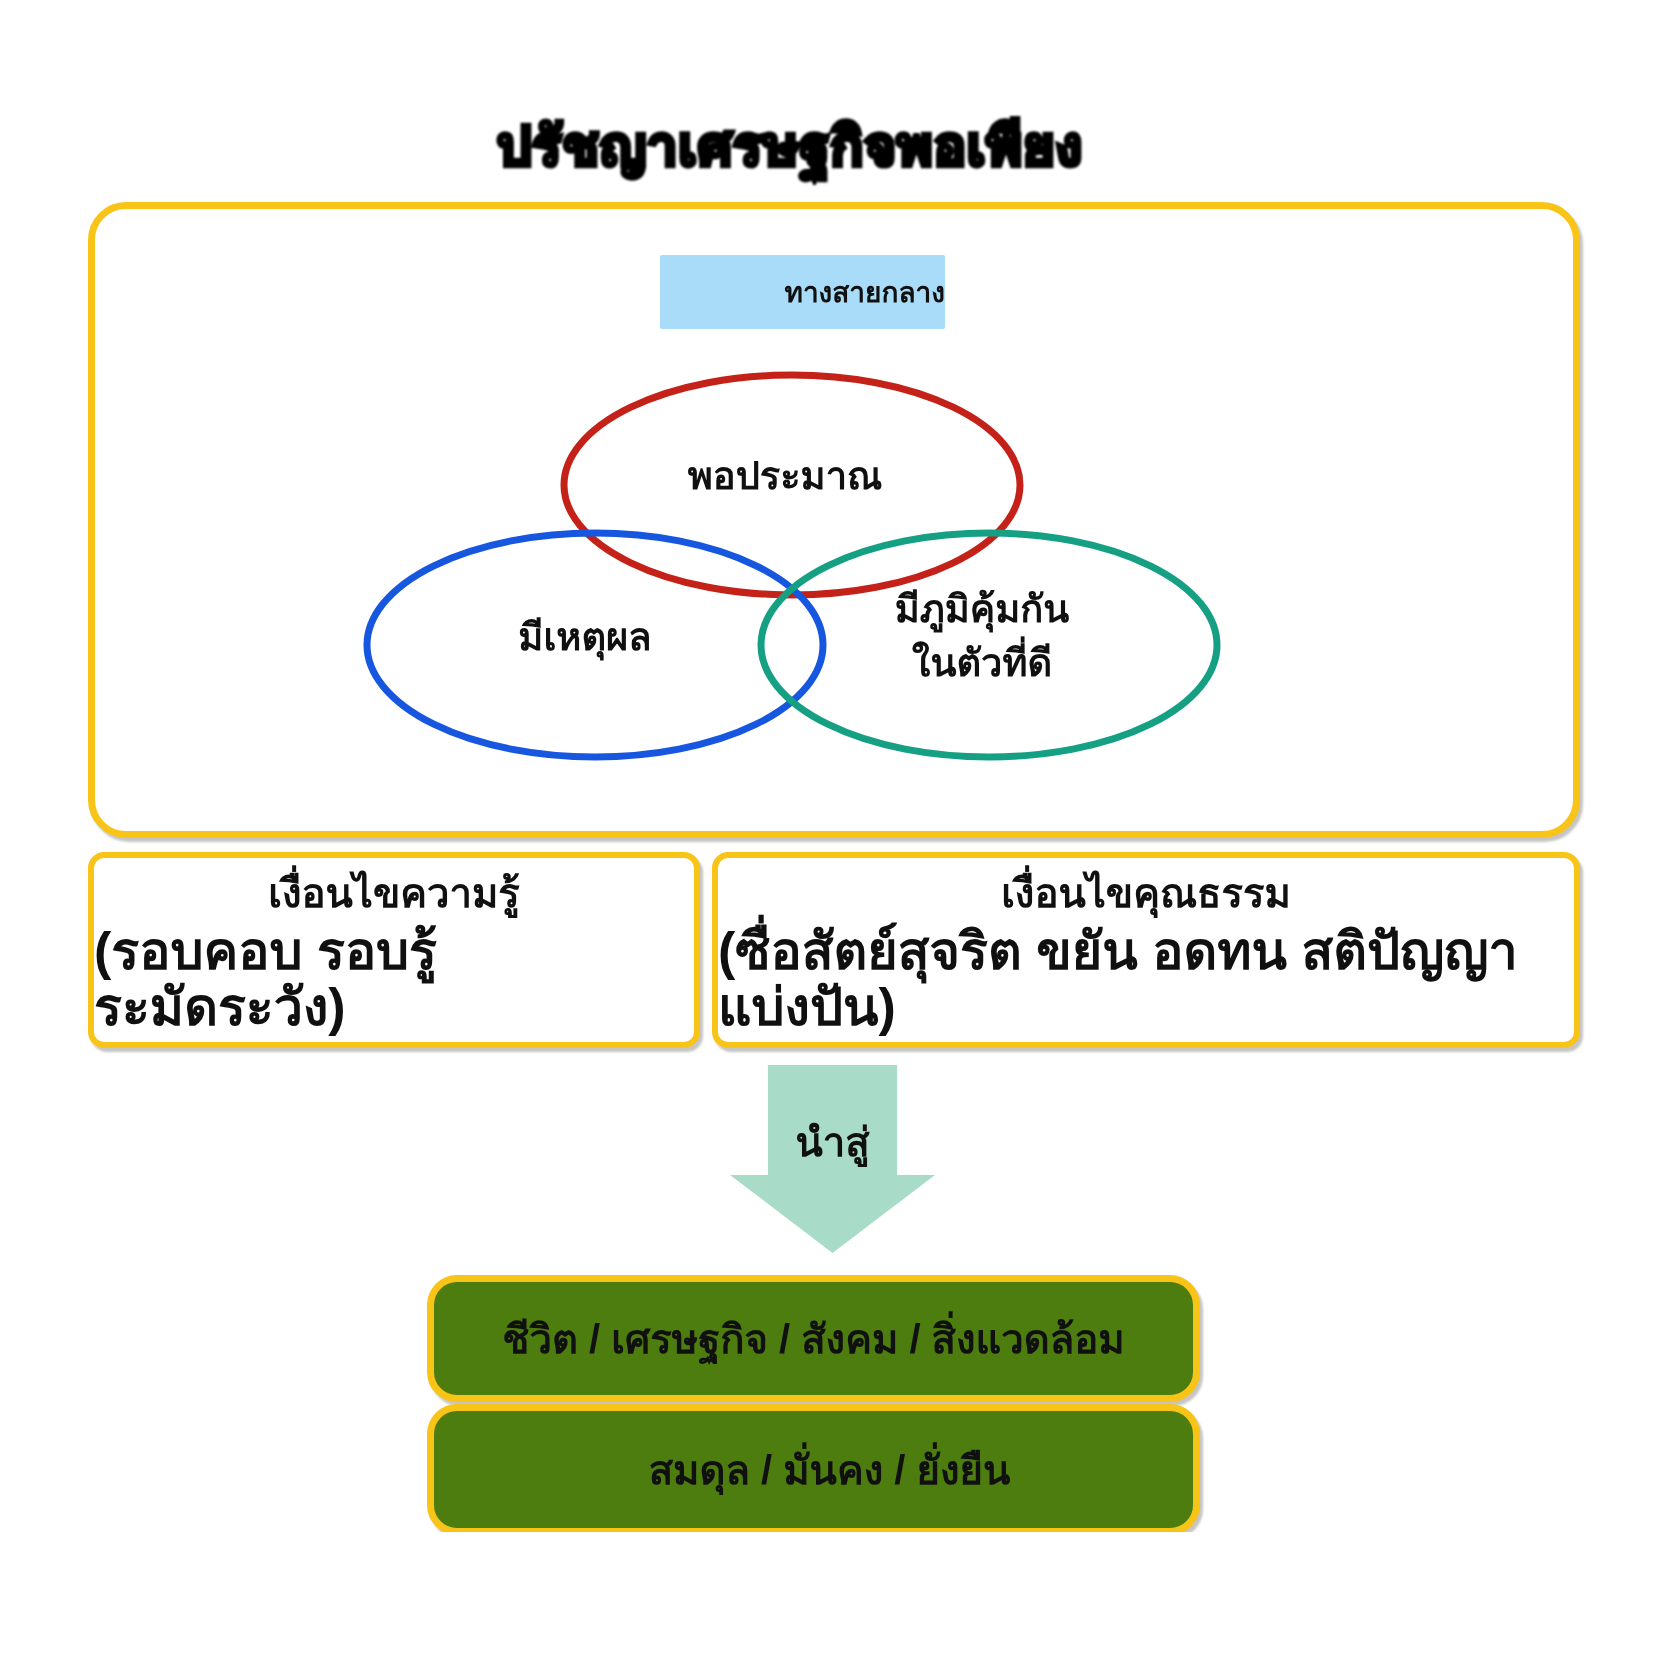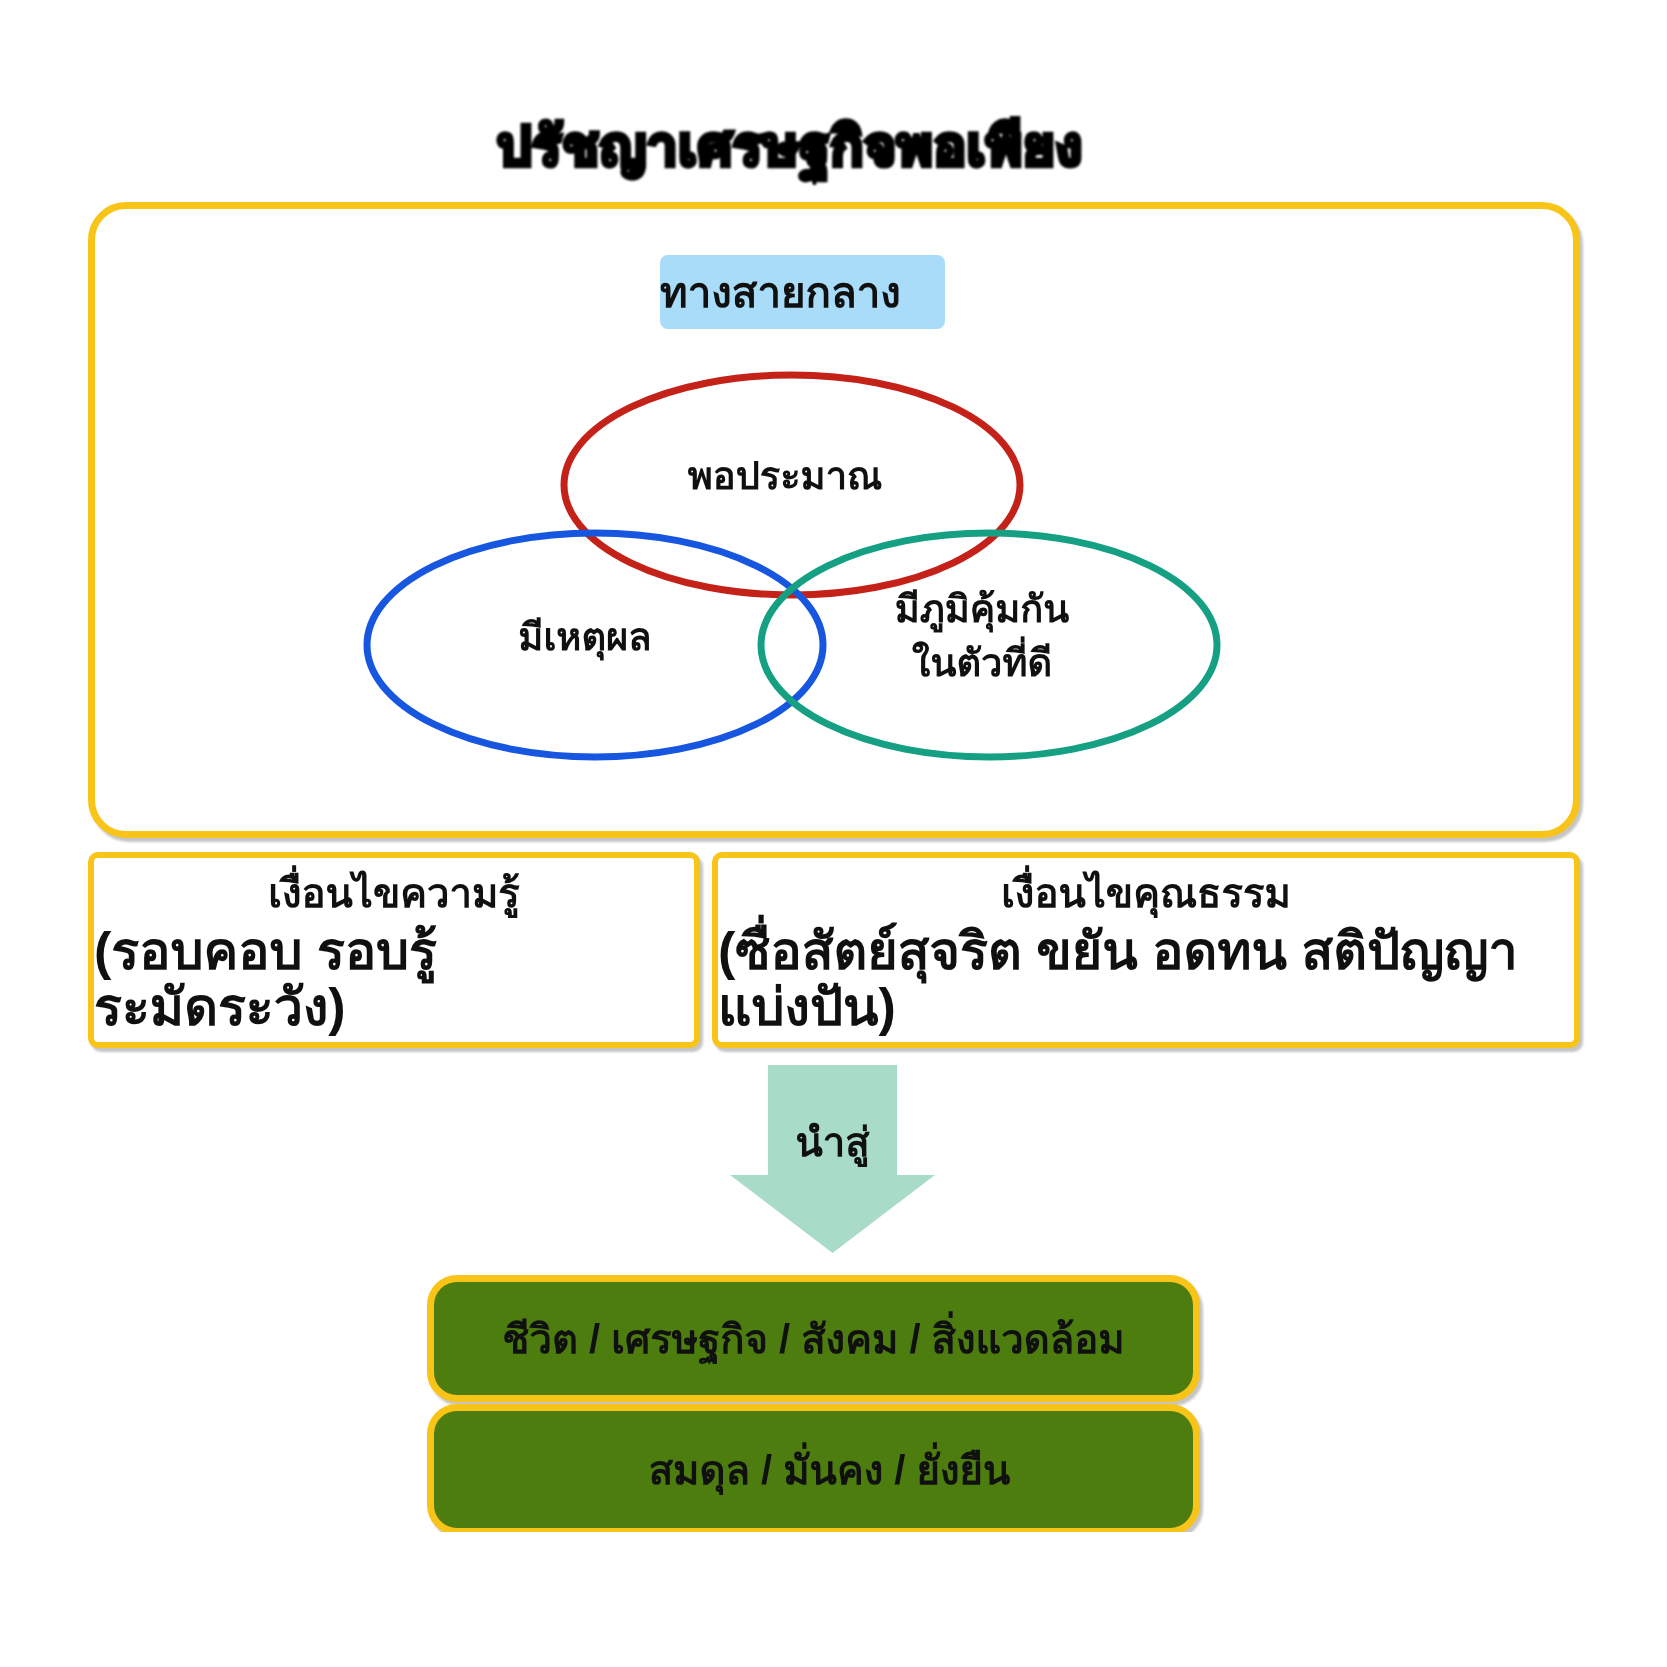--- a/index.html
+++ b/index.html
@@ -29,42 +29,42 @@
     left: 88px; top: 202px; width: 1492px; height: 636px;
     background: #ffffff;
     border: 7px solid #F8C417;
     border-radius: 38px;
     filter: drop-shadow(3px 4px 1px rgba(140,140,140,0.50));
   }
 
   .badge {
     left: 660px; top: 255px; width: 285px; height: 74px;
     background: #A8DCF8;
-    border-radius: 8px;
-    text-align: left; line-height: 76px;
-    font-size: 42px; font-weight: 600;
+    border-radius: 2px;
+    text-align: right; line-height: 76px;
+    font-size: 28px; font-weight: 600;
   }
 
   .venn-svg { position: absolute; left: 0; top: 0; width: 1492px; height: 636px; }
 
   .venn-label {
     text-align: center;
     font-size: 38px; font-weight: 600;
     line-height: 56px;
   }
   .lbl-moderation { left: 635px; top: 448px; width: 300px; height: 56px; }
   .lbl-reason     { left: 435px; top: 609px; width: 300px; height: 56px; }
   .lbl-immunity   { left: 832px; top: 582px; width: 300px; line-height: 54px; }
 
   
   .cond-box {
     top: 852px; height: 196px;
     background: #ffffff;
     border: 6px solid #F8C417;
-    border-radius: 10px;
+    border-radius: 16px;
     display: flex; flex-direction: column;
     align-items: center; justify-content: center;
     gap: 2px;
     filter: drop-shadow(3px 4px 1px rgba(140,140,140,0.50));
   }
   .cond-left  { left: 88px;  width: 612px; }
   .cond-right { left: 712px; width: 868px; }
   .cond-title  { font-size: 40px; font-weight: 600; line-height: 56px; }
   .cond-detail { font-size: 52px; font-weight: 600; line-height: 56px; }
 

